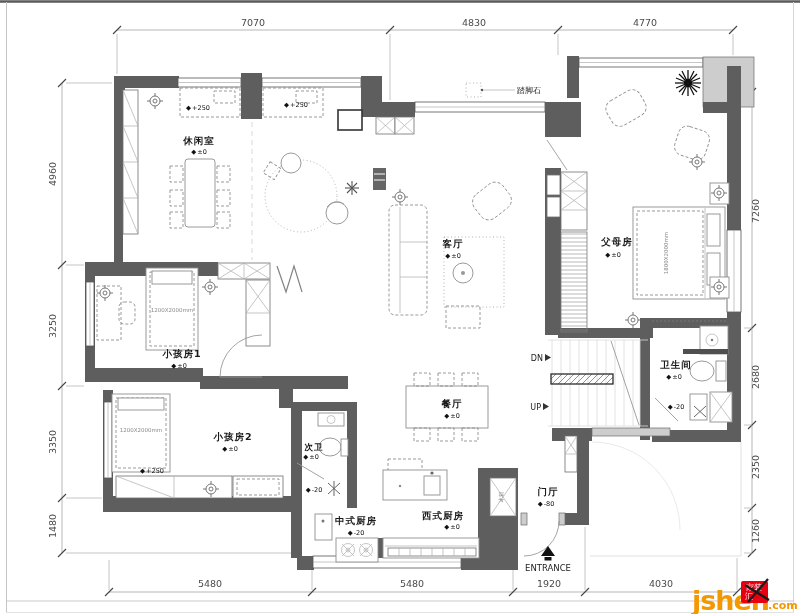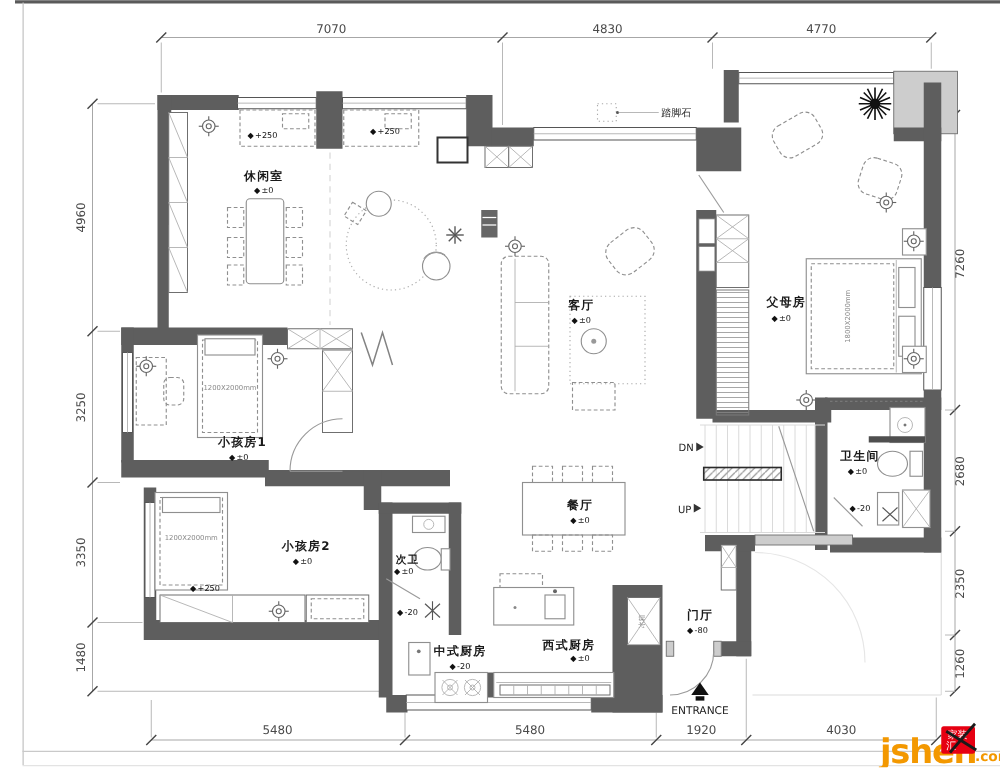--- a/index.html
+++ b/index.html
@@ -1,16 +1,16 @@
 <!DOCTYPE html>
 <html><head>
 <meta charset="utf-8">
 <style>
   html,body{margin:0;padding:0;background:#fff;}
-  .sheet{width:656px;height:614px;position:relative;background:#fff;margin-left:12px;}
+  .sheet{width:656px;height:614px;position:relative;background:#fff;}
   svg{display:block;font-family:"DejaVu Sans",sans-serif;}
   .dimtxt{font-size:9.5px;fill:#4a4a4a;text-anchor:middle;}
   .room{font-size:9.5px;fill:#1a1a1a;letter-spacing:1px;text-anchor:middle;font-weight:bold;}
   .lvl{font-size:6.5px;fill:#111;text-anchor:middle;}
   .tiny{font-size:5.5px;fill:#8a8a8a;text-anchor:middle;}
   .ann{font-size:8px;fill:#222;}
   .wall{fill:#5e5e5e;stroke:none;}
   .lite{fill:#cdcdcd;stroke:#6a6a6a;stroke-width:.7;}
   .win{fill:#fff;stroke:#555;stroke-width:.8;}
   .furn{fill:#fff;stroke:#8f8f8f;stroke-width:.9;}

